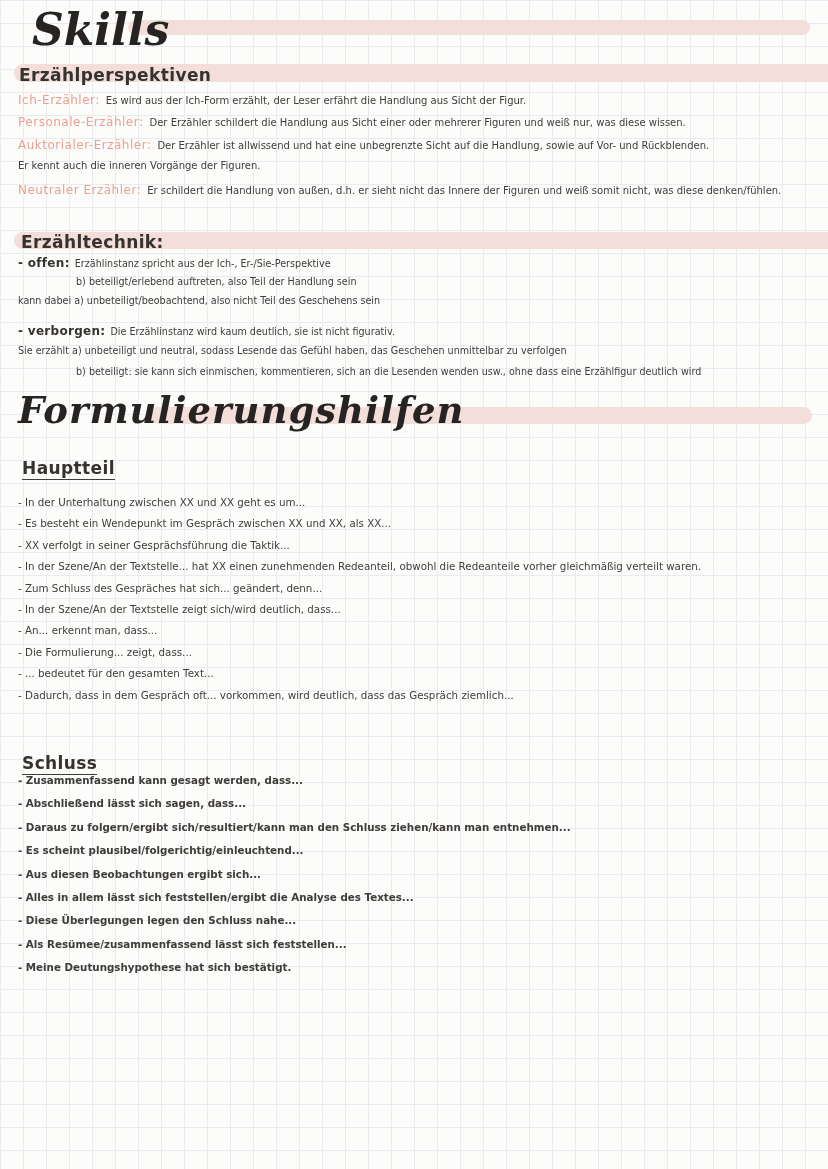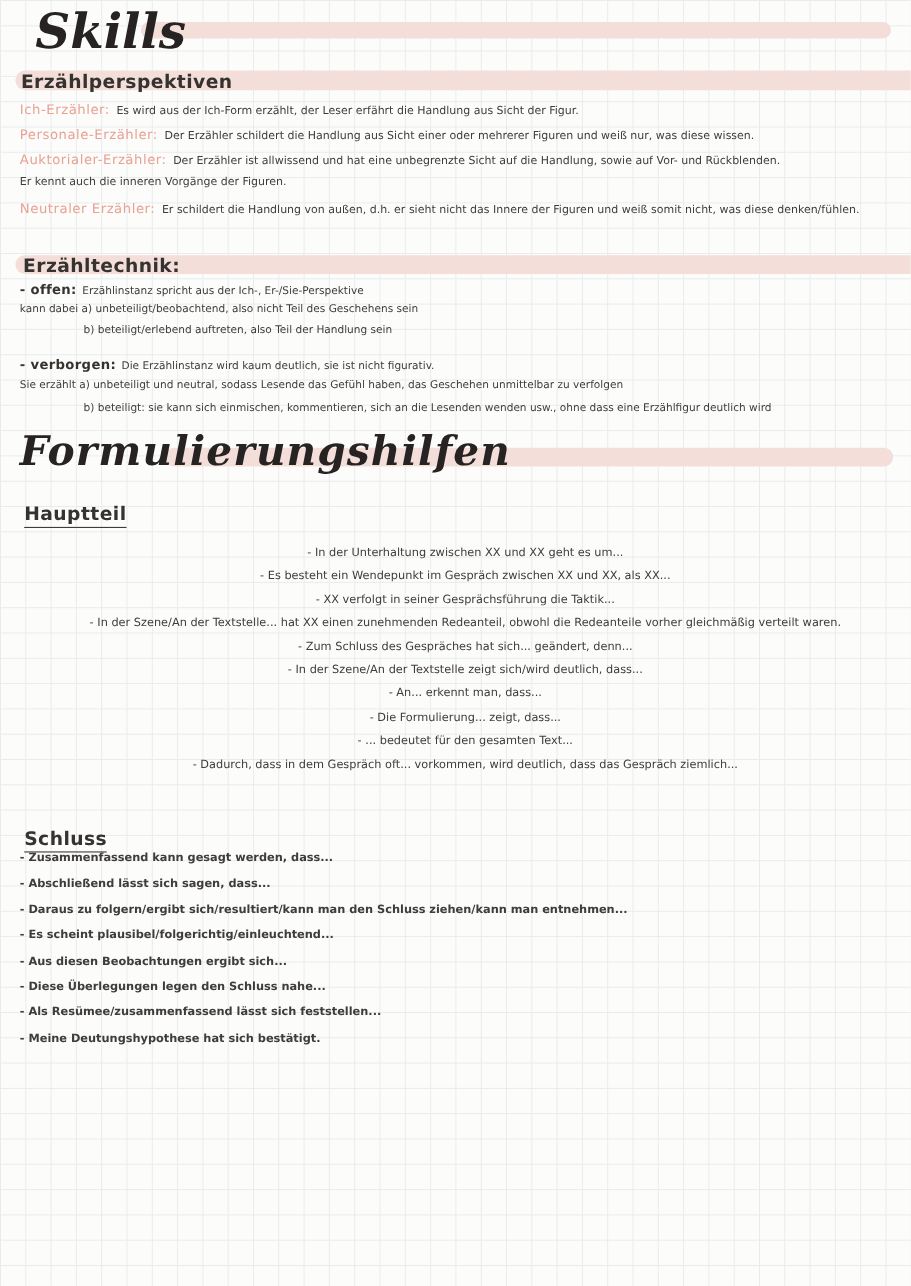--- a/index.html
+++ b/index.html
@@ -80,44 +80,44 @@
     </div>
   </div>
 
   <div class="bar" style="top:232px; left:14px; width:814px; height:17px; border-radius:9px 0 0 9px;"></div>
   <div class="abs sub-heading" style="top:232px; left:21px;">Erzähltechnik:</div>
 
   <div class="abs" style="top:256px; left:18px; right:0;">
     <div class="tech-line">
       <span class="tech-lead">- offen:</span><span>Erzählinstanz spricht aus der Ich-, Er-/Sie-Perspektive</span>
     </div>
+    <div class="tech-line indent">
+      <span>b) beteiligt/erlebend auftreten, also Teil der Handlung sein</span>
+    </div>
     <div class="tech-line">
       <span>kann dabei a) unbeteiligt/beobachtend, also nicht Teil des Geschehens sein</span>
-    </div>
-    <div class="tech-line indent">
-      <span>b) beteiligt/erlebend auftreten, also Teil der Handlung sein</span>
     </div>
     <div class="tech-line tall gap">
       <span class="tech-lead">- verborgen:</span><span>Die Erzählinstanz wird kaum deutlich, sie ist nicht figurativ.</span>
     </div>
     <div class="tech-line tall">
       <span>Sie erzählt a) unbeteiligt und neutral, sodass Lesende das Gefühl haben, das Geschehen unmittelbar zu verfolgen</span>
     </div>
     <div class="tech-line tall indent">
       <span>b) beteiligt: sie kann sich einmischen, kommentieren, sich an die Lesenden wenden usw., ohne dass eine Erzählfigur deutlich wird</span>
     </div>
   </div>
 
   <div class="bar" style="top:407px; left:150px; width:662px; height:17px;"></div>
   <div class="abs script-title" style="top:388px; left:18px; font-size:37px; letter-spacing:1px;">Formulierungshilfen</div>
 
   <div class="abs sub-heading" style="top:458px; left:22px;">
     <span class="underlined">Hauptteil</span>
   </div>
-  <div class="abs haupt" style="top:496px; left:18px; right:0;text-align:center;">
+  <div class="abs haupt" style="top:496px; left:18px; right:0;">
     <div class="bullet-line">- In der Unterhaltung zwischen XX und XX geht es um...</div>
     <div class="bullet-line">- Es besteht ein Wendepunkt im Gespräch zwischen XX und XX, als XX...</div>
     <div class="bullet-line">- XX verfolgt in seiner Gesprächsführung die Taktik...</div>
     <div class="bullet-line">- In der Szene/An der Textstelle... hat XX einen zunehmenden Redeanteil, obwohl die Redeanteile vorher gleichmäßig verteilt waren.</div>
     <div class="bullet-line">- Zum Schluss des Gespräches hat sich... geändert, denn...</div>
     <div class="bullet-line">- In der Szene/An der Textstelle zeigt sich/wird deutlich, dass...</div>
     <div class="bullet-line">- An... erkennt man, dass...</div>
     <div class="bullet-line">- Die Formulierung... zeigt, dass...</div>
     <div class="bullet-line">- ... bedeutet für den gesamten Text...</div>
     <div class="bullet-line">- Dadurch, dass in dem Gespräch oft... vorkommen, wird deutlich, dass das Gespräch ziemlich...</div>
@@ -125,18 +125,19 @@
 
   <div class="abs sub-heading" style="top:753px; left:22px;">
     <span class="underlined">Schluss</span>
   </div>
   <div class="abs schl" style="top:774px; left:18px; right:0;font-weight:bold;">
     <div class="bullet-line">- Zusammenfassend kann gesagt werden, dass...</div>
     <div class="bullet-line">- Abschließend lässt sich sagen, dass...</div>
     <div class="bullet-line">- Daraus zu folgern/ergibt sich/resultiert/kann man den Schluss ziehen/kann man entnehmen...</div>
     <div class="bullet-line">- Es scheint plausibel/folgerichtig/einleuchtend...</div>
     <div class="bullet-line">- Aus diesen Beobachtungen ergibt sich...</div>
+    <div class="bullet-line">- Alles in allem lässt sich feststellen/ergibt die Analyse des Textes...</div>
     <div class="bullet-line">- Diese Überlegungen legen den Schluss nahe...</div>
     <div class="bullet-line">- Als Resümee/zusammenfassend lässt sich feststellen...</div>
     <div class="bullet-line">- Meine Deutungshypothese hat sich bestätigt.</div>
   </div>
 
 </div>
 
 </body></html>

